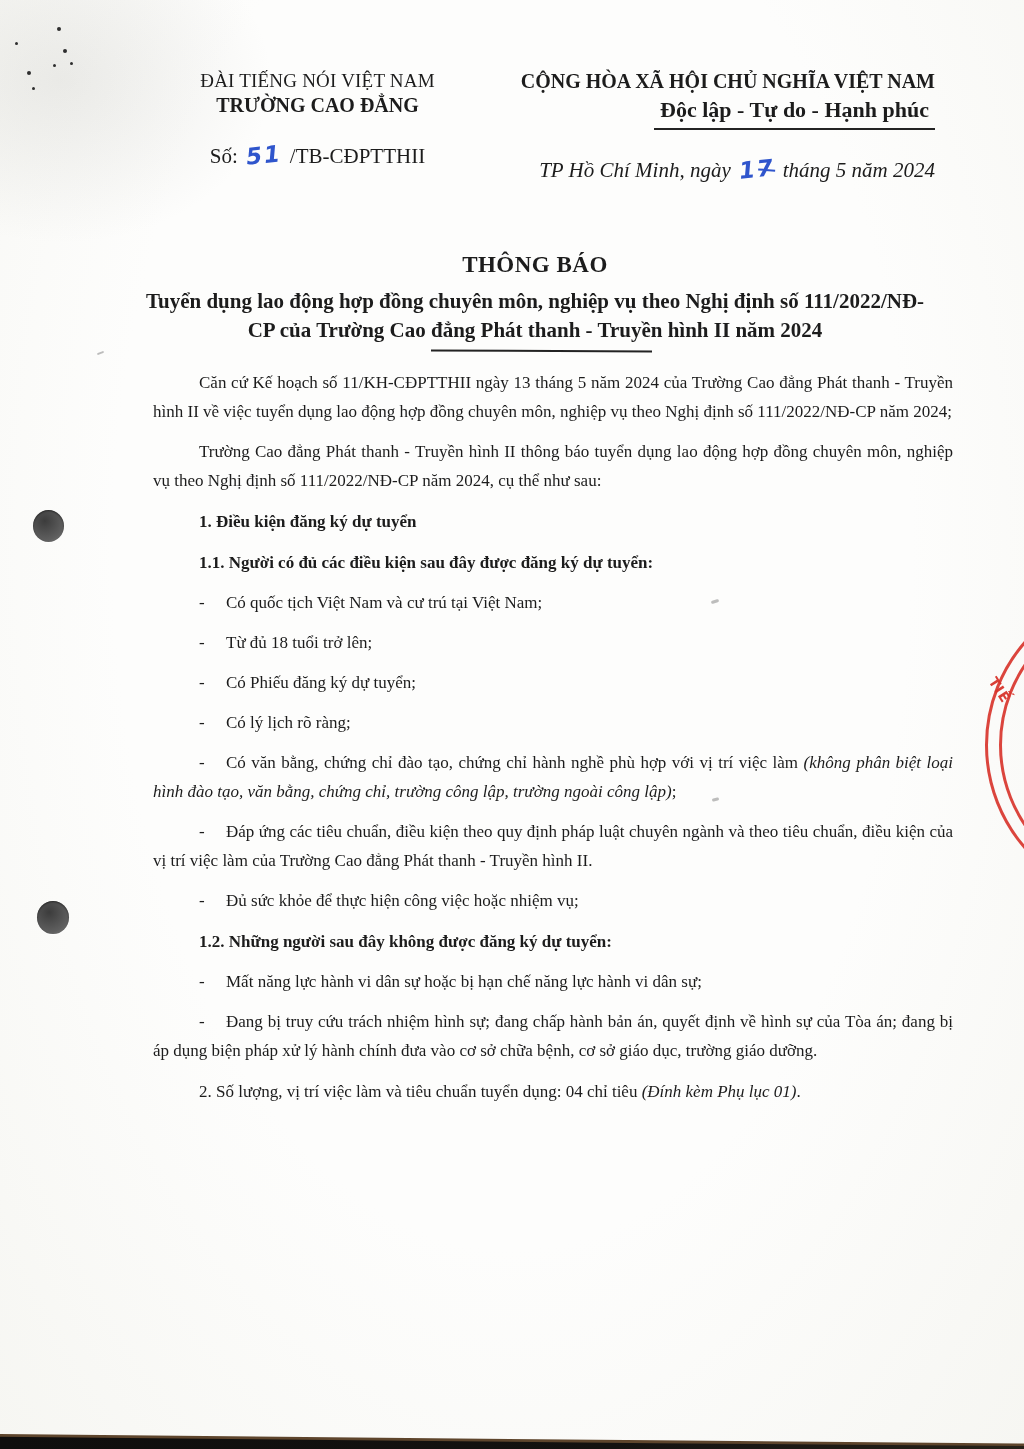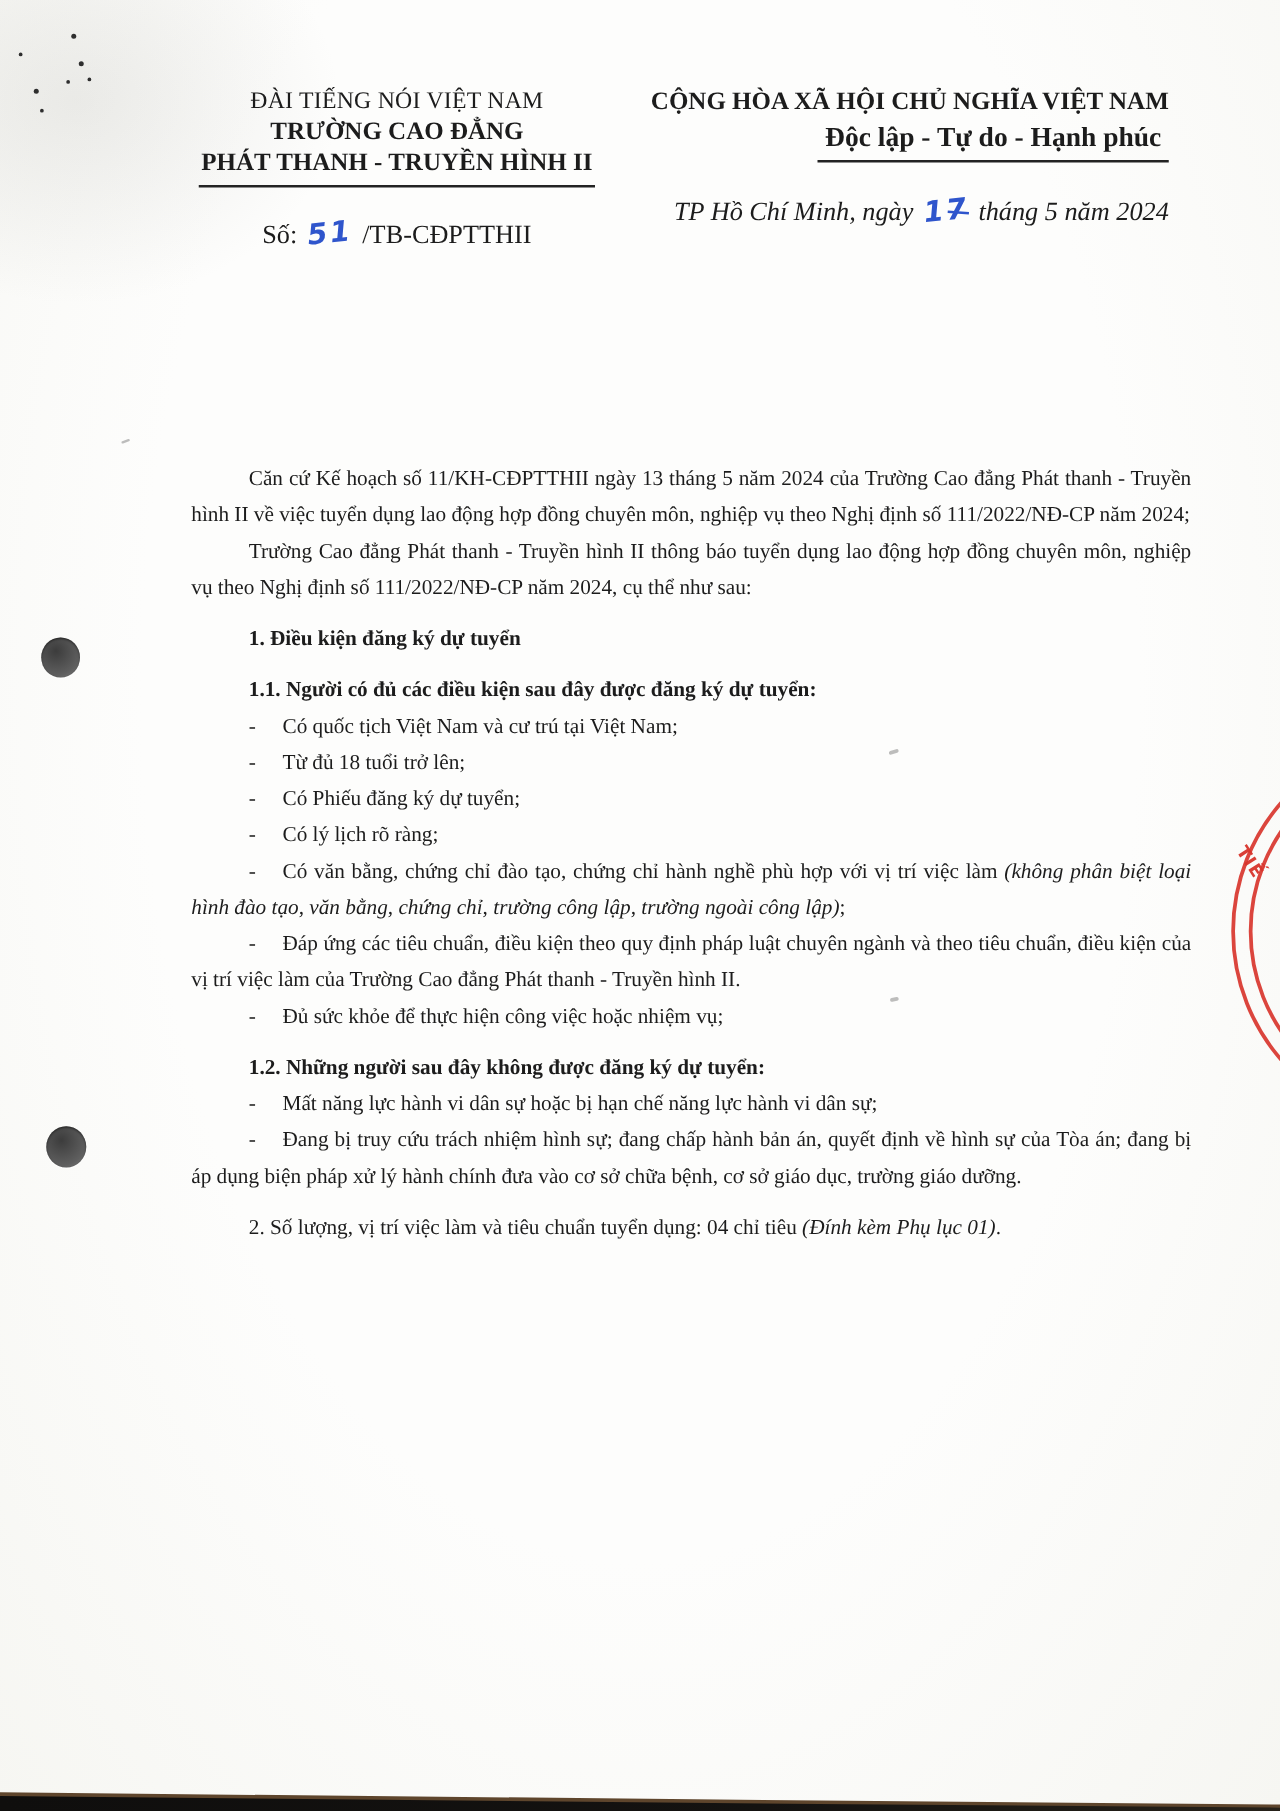--- a/index.html
+++ b/index.html
@@ -28,21 +28,21 @@
   .nat-underlined{display:inline-block;border-bottom:2px solid #232323;padding:0 6px 3px 6px;}
   .place-date{margin-top:26px;font-size:21px;font-style:italic;}
   
   .title-block{position:absolute;left:135px;top:252px;width:800px;text-align:center;}
   .title-main{font-size:23px;font-weight:bold;letter-spacing:.5px;}
   .title-sub{position:relative;margin-top:9px;font-size:21px;font-weight:bold;line-height:29px;}
   .title-sub::after{content:"";position:absolute;left:296px;bottom:-7px;width:221px;height:2px;background:#232323;transform:rotate(.3deg);}
   
   .content{position:absolute;left:153px;top:368px;width:800px;font-size:17px;line-height:29px;text-align:justify;}
   .content p{margin:0 0 0 0;text-indent:46px;}
-  .content p + p{margin-top:0;}
+  .content p + p{margin-top:11px;}
   p.h{font-weight:bold;margin-top:12px !important;}
   .dash{display:inline-block;width:27px;text-indent:0;}
   .it{font-style:italic;}
   b{font-weight:normal;}
   
   .hole{position:absolute;border-radius:50%;
     background:radial-gradient(circle at 38% 34%, #3c3c3c, #5f5f5f 68%, #8a8a88 100%);
     box-shadow:0 1px 1px rgba(255,255,255,.8), inset 0 1px 2px rgba(0,0,0,.55);}
   .hole1{left:33px;top:510px;width:31px;height:32px;}
   .hole2{left:37px;top:901px;width:32px;height:33px;}
@@ -65,34 +65,37 @@
 <body>
 
 <div class="page">
 
   <div class="corner-shade"></div>
 
   <div class="header">
     <div class="hdr-left">
       <div class="agency">ĐÀI TIẾNG NÓI VIỆT NAM</div>
       <div class="org">TRƯỜNG CAO ĐẲNG</div>
-      <div class="org"><span class="org-underlined">PHÁT THANH - TRUYỀN HÌNH II</span></div>
       <div class="doc-no">
         <span>Số:</span><span class="hand">51</span><span>/TB-CĐPTTHII</span>
       </div>
     </div>
     <div class="hdr-right">
       <div class="national1">CỘNG HÒA XÃ HỘI CHỦ NGHĨA VIỆT NAM</div>
       <div class="national2"><span class="nat-underlined">Độc lập - Tự do - Hạnh phúc</span></div>
       <div class="place-date">
         <span>TP Hồ Chí Minh, ngày</span><span class="hand crossbar">17</span><span>tháng 5 năm 2024</span>
       </div>
     </div>
   </div>
 
+  <div class="title-block">
+    <div class="title-main">THÔNG BÁO</div>
+    <div class="title-sub">Tuyển dụng lao động hợp đồng chuyên môn, nghiệp vụ theo Nghị định số 111/2022/NĐ-CP của Trường Cao đẳng Phát thanh - Truyền hình II năm 2024</div>
+  </div>
 
   <div class="content">
     <p>Căn cứ Kế hoạch số 11/KH-CĐPTTHII ngày 13 tháng 5 năm 2024 của Trường Cao đẳng Phát thanh - Truyền hình II về việc tuyển dụng lao động hợp đồng chuyên môn, nghiệp vụ theo Nghị định số 111/2022/NĐ-CP năm 2024;</p>
     <p>Trường Cao đẳng Phát thanh - Truyền hình II thông báo tuyển dụng lao động hợp đồng chuyên môn, nghiệp vụ theo Nghị định số 111/2022/NĐ-CP năm 2024, cụ thể như sau:</p>
 
     <p class="h">1. Điều kiện đăng ký dự tuyển</p>
     <p class="h">1.1. Người có đủ các điều kiện sau đây được đăng ký dự tuyển:</p>
 
     <p><span class="dash">-</span><span>Có quốc tịch Việt Nam và cư trú tại Việt Nam;</span></p>
     <p><span class="dash">-</span><span>Từ đủ 18 tuổi trở lên;</span></p>

